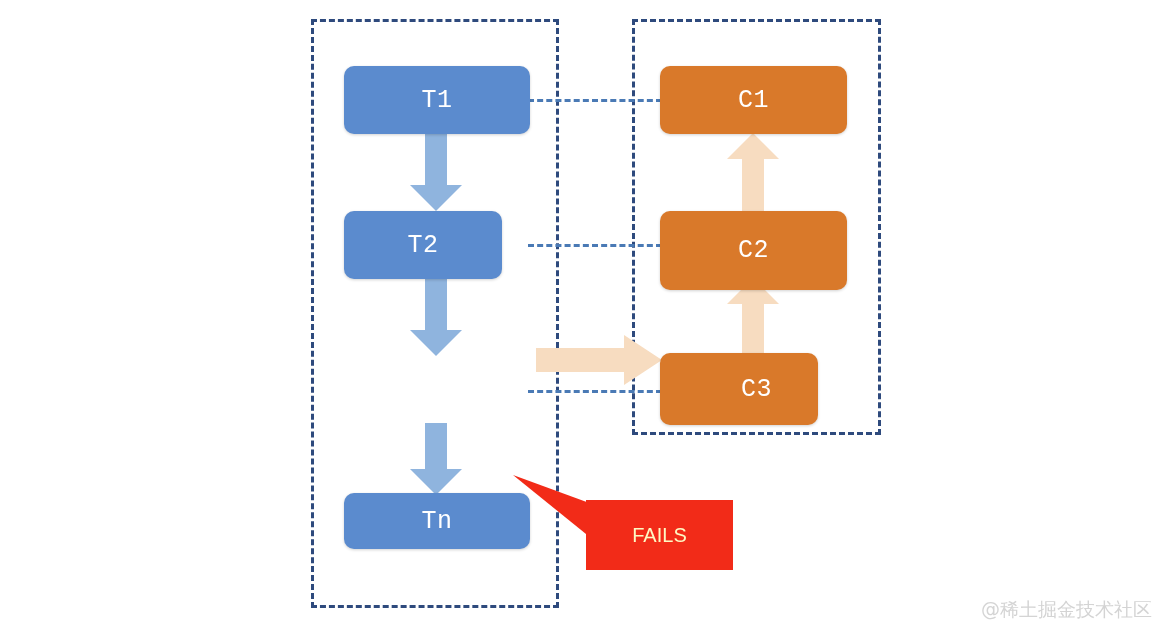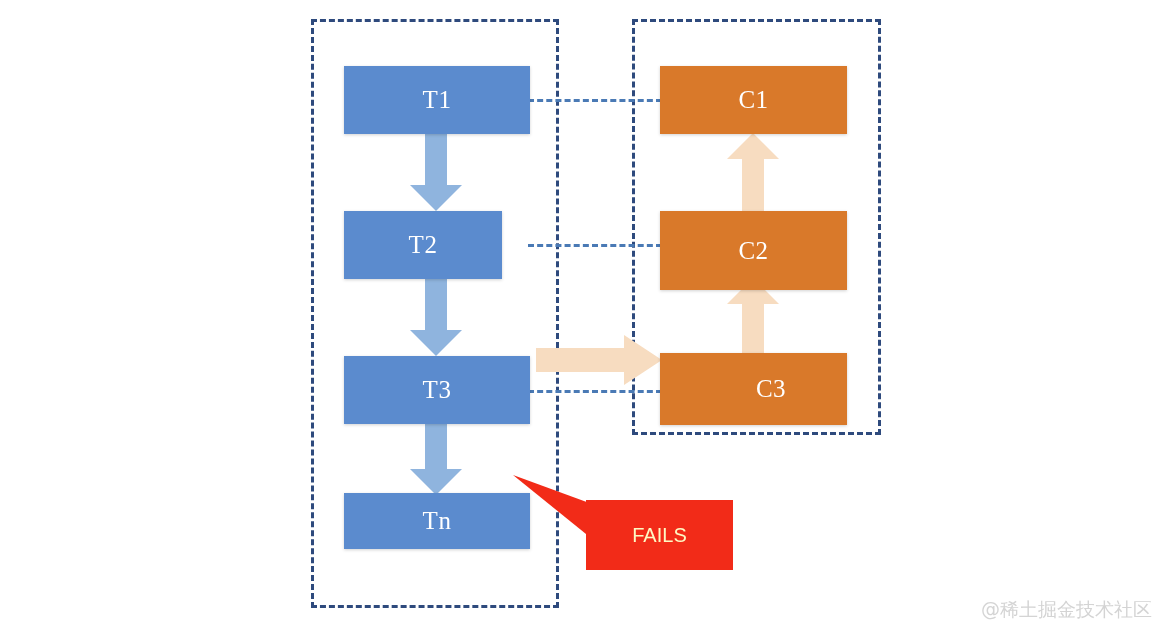--- a/index.html
+++ b/index.html
@@ -23,28 +23,28 @@
     position: absolute;
     border: 3px dashed #2e4a7d;
     box-sizing: border-box;
     background: transparent;
   }
 
   
   .node {
     position: absolute;
     box-sizing: border-box;
-    border-radius: 0;
+    border-radius: 10px;
     display: flex;
     align-items: center;
     justify-content: center;
     color: #ffffff;
     font-size: 25px;
     letter-spacing: 0.5px;
-    font-family: Liberation Serif, serif;
+    font-family: Liberation Mono, monospace;
     box-shadow: 0 1px 3px rgba(0,0,0,0.18);
   }
   .node.blue  { background: #5b8bce; }
   .node.orange{ background: #d9792a; }
 
   
   .link {
     position: absolute;
     height: 0;
     border-top: 3px dashed #4a7ab5;
@@ -106,26 +106,25 @@
 
   <svg class="arrow-svg" style="left:727px; top:133px;" width="52" height="78" viewBox="0 0 52 78">
     <polygon points="26,0 52,26 37,26 37,78 15,78 15,26 0,26" fill="#f7dcc0"></polygon>
   </svg>
   <svg class="arrow-svg" style="left:727px; top:278px;" width="52" height="78" viewBox="0 0 52 78">
     <polygon points="26,0 52,26 37,26 37,78 15,78 15,26 0,26" fill="#f7dcc0"></polygon>
   </svg>
 
   <div class="node blue" style="left:344px; top:66px; width:186px; height:68px;">T1</div>
   <div class="node blue" style="left:344px; top:211px; width:158px; height:68px;">T2</div>
-  <div class="node blue" style="left:344px; top:356px; width:186px; height:68px;">T3</div>
   <div class="node blue" style="left:344px; top:493px; width:186px; height:56px;">Tn</div>
 
   <div class="node orange" style="left:660px; top:66px; width:187px; height:68px;">C1</div>
   <div class="node orange" style="left:660px; top:211px; width:187px; height:79px;">C2</div>
-  <div class="node orange" style="left:660px; top:353px; width:187px; height:72px;padding-left:35px;">C3</div>
+  <div class="node orange" style="left:660px; top:353px; width:158px; height:72px;padding-left:35px;">C3</div>
 
   <svg class="arrow-svg" style="left:508px; top:472px;" width="95" height="72" viewBox="0 0 95 72">
     <polygon points="5,3 95,36 78,62" fill="#f22b18"></polygon>
   </svg>
   <div class="callout-body" style="left:586px; top:500px; width:147px; height:70px;">FAILS</div>
 
   <div class="watermark" style="left:981px; top:597px;">@稀土掘金技术社区</div>
 
 </div>
 

